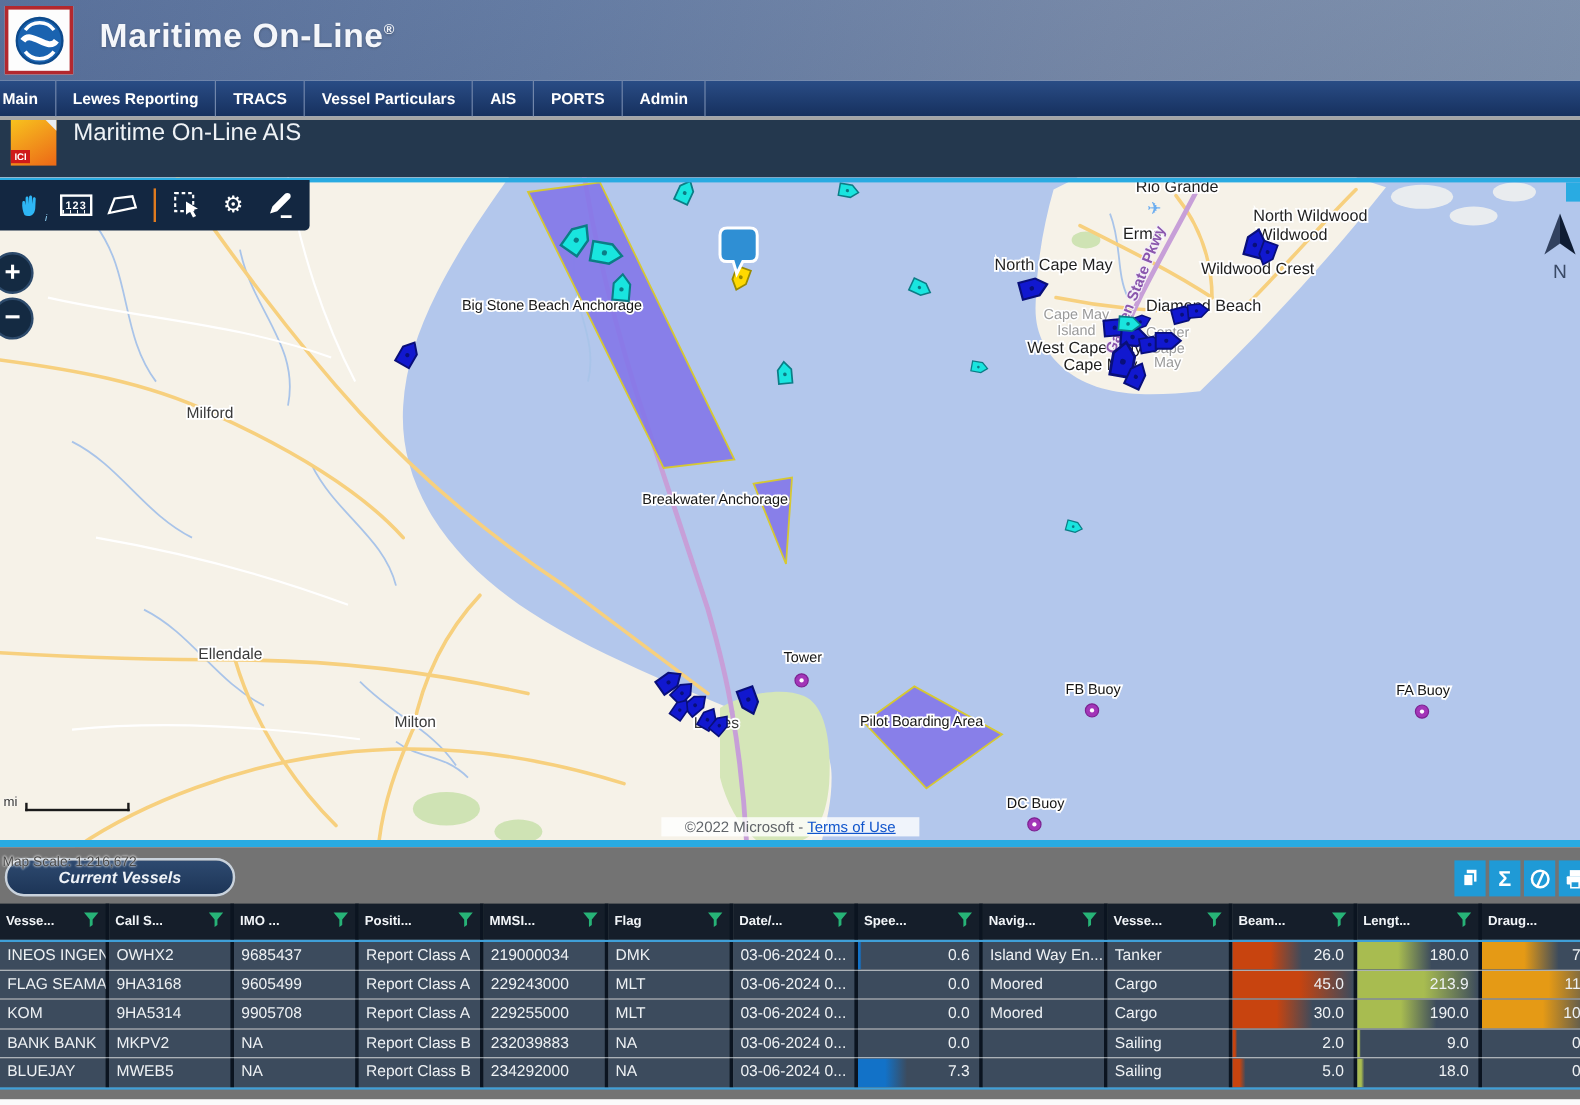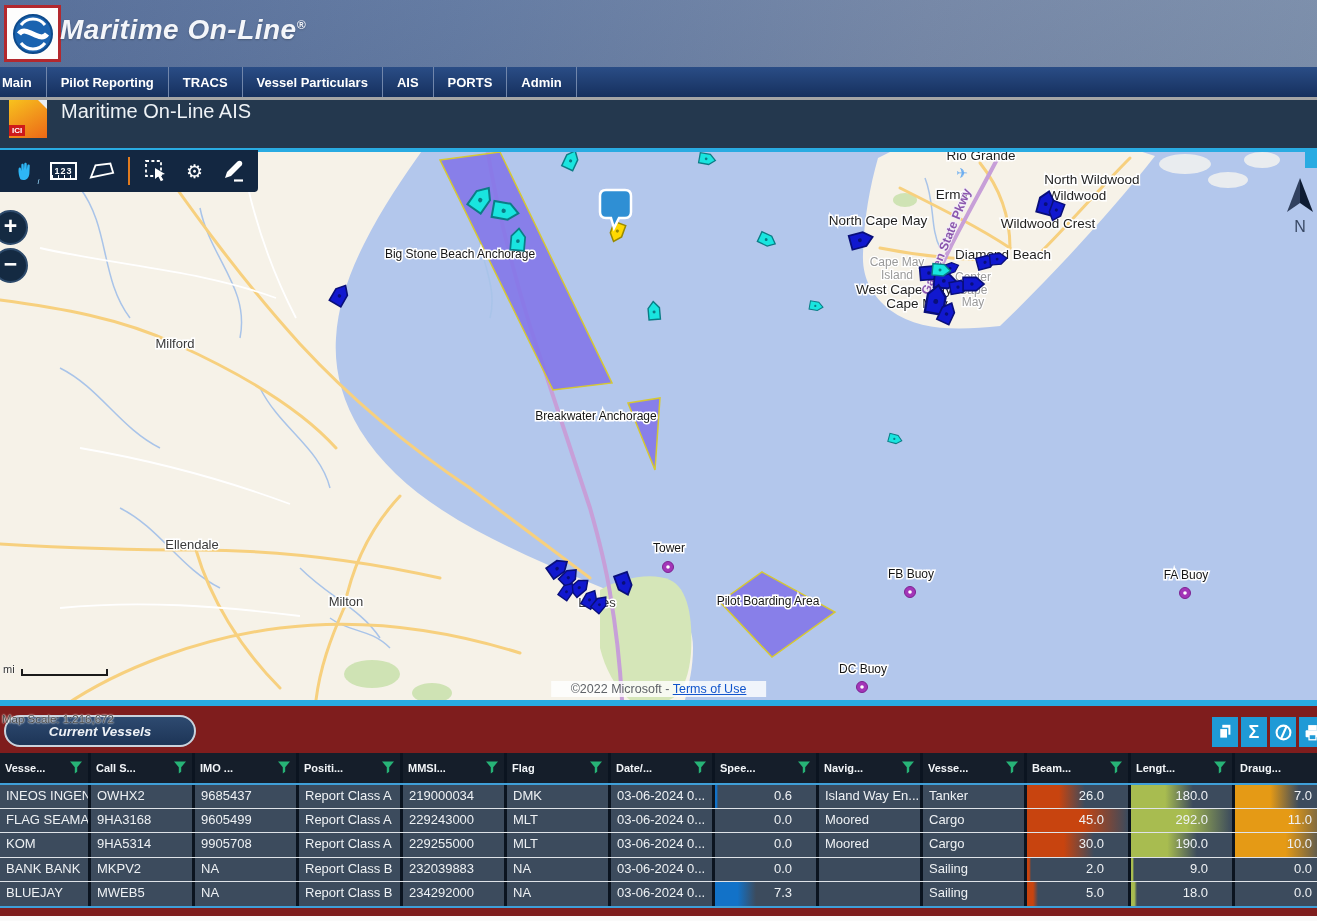--- a/index.html
+++ b/index.html
@@ -6,22 +6,22 @@
   html,body { width:1317px; height:921px; overflow:hidden; background:#fff;
     font-family:"Liberation Sans", sans-serif; }
 
   
   .banner { position:relative; height:67px;
     background:linear-gradient(100deg,#46608f 0%,#5d77a3 35%,#7b8fb2 70%,#8ba0c0 100%); }
   .banner:after{content:"";position:absolute;inset:0;
     background:linear-gradient(160deg,rgba(255,255,255,.10),rgba(0,0,0,.12));}
   .logo { position:absolute; left:4px; top:5px; width:57px; height:57px; background:#fdfdfd;
     border:3px solid #b3282e; display:flex; align-items:center; justify-content:center; z-index:2;}
-  .banner-title { position:absolute; left:60px; top:14px; color:#f4f6fa; font-size:28px;
-    font-weight:bold; letter-spacing:.5px; z-index:2; text-shadow:0 1px 2px rgba(0,0,0,.25);font-style:italic;}
+  .banner-title { position:absolute; left:83px; top:14px; color:#f4f6fa; font-size:28px;
+    font-weight:bold; letter-spacing:.5px; z-index:2; text-shadow:0 1px 2px rgba(0,0,0,.25);}
   .banner-title sup{ font-size:12px; }
 
   
   .nav { height:30px; background:linear-gradient(#2a4d86,#16305e); display:flex; align-items:stretch; }
   .nav-item { color:#fff; font-size:13px; font-weight:bold; display:flex; align-items:center;
     justify-content:center; padding:0 14px; border-right:1px solid #7186ab; cursor:pointer; }
   .nav-item:first-child{ margin-left:-12px; }
   .graybar { height:3px; background:#a5a5a5; }
 
   
@@ -70,41 +70,41 @@
   
   text.town { font-size:13px; fill:#3a3a3a; paint-order:stroke; stroke:#fff; stroke-width:3px; }
   text.city { font-size:13.5px; fill:#1f1f1f; paint-order:stroke; stroke:#fff; stroke-width:3px; }
   text.gray { font-size:12px; fill:#9a9a9a; paint-order:stroke; stroke:#fff; stroke-width:2.5px; }
   text.poi  { font-size:12px; fill:#151515; paint-order:stroke; stroke:#fff; stroke-width:3px; }
   text.pkwy { font-size:12.5px; fill:#8a56ad; font-weight:bold; paint-order:stroke; stroke:#f3eef7; stroke-width:2px;}
   text.north{ font-size:16px; fill:#3a4a66; stroke:none; }
   text { font-family:"Liberation Sans",sans-serif; text-anchor:middle; }
 
   
-  .panel { position:relative; height:210px; background:#7f1d1d; }
+  .panel { position:relative; height:210px; background:#737373; }
   .tab { position:absolute; left:4px; top:9px; width:192px; height:32px; border:2px solid #c9d2dc;
     border-radius:16px; background:linear-gradient(#2e4a70,#1d3557); color:#eef2f7; font-size:13.5px;
     font-weight:bold; font-style:italic; display:flex; align-items:center; justify-content:center; cursor:pointer;}
   .panelbtns { position:absolute; left:1212px; top:11px; display:flex; gap:3px; }
   .pbtn { width:26px; height:30px; background:#1f9ad6; display:flex; align-items:center;
     justify-content:center; cursor:pointer; color:#fff; font-weight:bold; }
   .pbtn .sigma{ font-size:18px; }
 
   .vtable { position:absolute; left:0; top:47px; width:1339px; }
   .trow { display:grid; grid-template-columns:91px repeat(12,104px); }
   .thead .trow { height:30px; }
   .tbody .trow { height:24.5px; border-top:1px solid #dfe3e8; cursor:pointer; }
   .tbody .trow:first-child { border-top:2px solid #3f9fd8; }
   .tbody { display:block; border-bottom:2px solid #3f9fd8; }
   .th { background:#151e2a; color:#f2f5f8; font-size:11px; font-weight:bold; display:flex;
     align-items:center; justify-content:space-between; padding:0 5px 0 5px;
     border-right:3px solid #0b1420; overflow:hidden; white-space:nowrap; cursor:pointer;}
   .td { position:relative; background:#3c4b5d; color:#eef1f4; font-size:13px; line-height:22.5px;
     padding-left:6px; border-right:3px solid #0b1420; overflow:hidden; white-space:nowrap; }
-  .td.num { text-align:right; padding-right:24px; padding-left:0; }
+  .td.num { text-align:right; padding-right:8px; padding-left:0; }
   .td .bar { position:absolute; left:0; top:0; bottom:0; display:block; }
   .td span { position:relative; }
 
   .bottom-white { height:5px; background:#fafafa; }
 </style>
 </head>
 <body>
 
 <div class="banner">
   <div class="logo">
@@ -116,21 +116,21 @@
       <path d="M-12,9 A15,15 0 0 0 12,9" stroke="#fff" stroke-width="3" fill="none"></path>
     </svg>
   </div>
   <div class="banner-title">
     <span>Maritime On-Line</span><sup>®</sup>
   </div>
 </div>
 
 <div class="nav">
     <div class="nav-item">Main</div>
-    <div class="nav-item">Pilot Reporting</div>
+    <div class="nav-item">Lewes Reporting</div>
     <div class="nav-item">TRACS</div>
     <div class="nav-item">Vessel Particulars</div>
     <div class="nav-item">AIS</div>
     <div class="nav-item">PORTS</div>
     <div class="nav-item">Admin</div>
   </div>
 <div class="graybar"></div>
 
 <div class="ais-header">
   <div class="ici">
@@ -569,21 +569,21 @@
           <div class="td"><span>9HA3168</span></div>
           <div class="td"><span>9605499</span></div>
           <div class="td"><span>Report Class A</span></div>
           <div class="td"><span>229243000</span></div>
           <div class="td"><span>MLT</span></div>
           <div class="td"><span>03-06-2024 0...</span></div>
           <div class="td num"><span>0.0</span></div>
           <div class="td"><span>Moored</span></div>
           <div class="td"><span>Cargo</span></div>
           <div class="td num"><i class="bar" style="width: 100%; background: linear-gradient(90deg, rgb(200, 68, 15) 0%, rgb(200, 68, 15) 55%, rgba(0, 0, 0, 0) 100%);"></i><span>45.0</span></div>
-          <div class="td num"><i class="bar" style="width: 100%; background: linear-gradient(90deg, rgb(168, 188, 80) 0%, rgb(168, 188, 80) 55%, rgba(0, 0, 0, 0) 100%);"></i><span>292.0</span></div>
+          <div class="td num"><i class="bar" style="width: 100%; background: linear-gradient(90deg, rgb(168, 188, 80) 0%, rgb(168, 188, 80) 55%, rgba(0, 0, 0, 0) 100%);"></i><span>213.9</span></div>
           <div class="td num"><i class="bar" style="width: 100%; background: linear-gradient(90deg, rgb(229, 154, 21) 0%, rgb(229, 154, 21) 55%, rgba(0, 0, 0, 0) 100%);"></i><span>11.0</span></div>
         </div>
         <div class="trow">
           <div class="td"><span>KOM</span></div>
           <div class="td"><span>9HA5314</span></div>
           <div class="td"><span>9905708</span></div>
           <div class="td"><span>Report Class A</span></div>
           <div class="td"><span>229255000</span></div>
           <div class="td"><span>MLT</span></div>
           <div class="td"><span>03-06-2024 0...</span></div>

